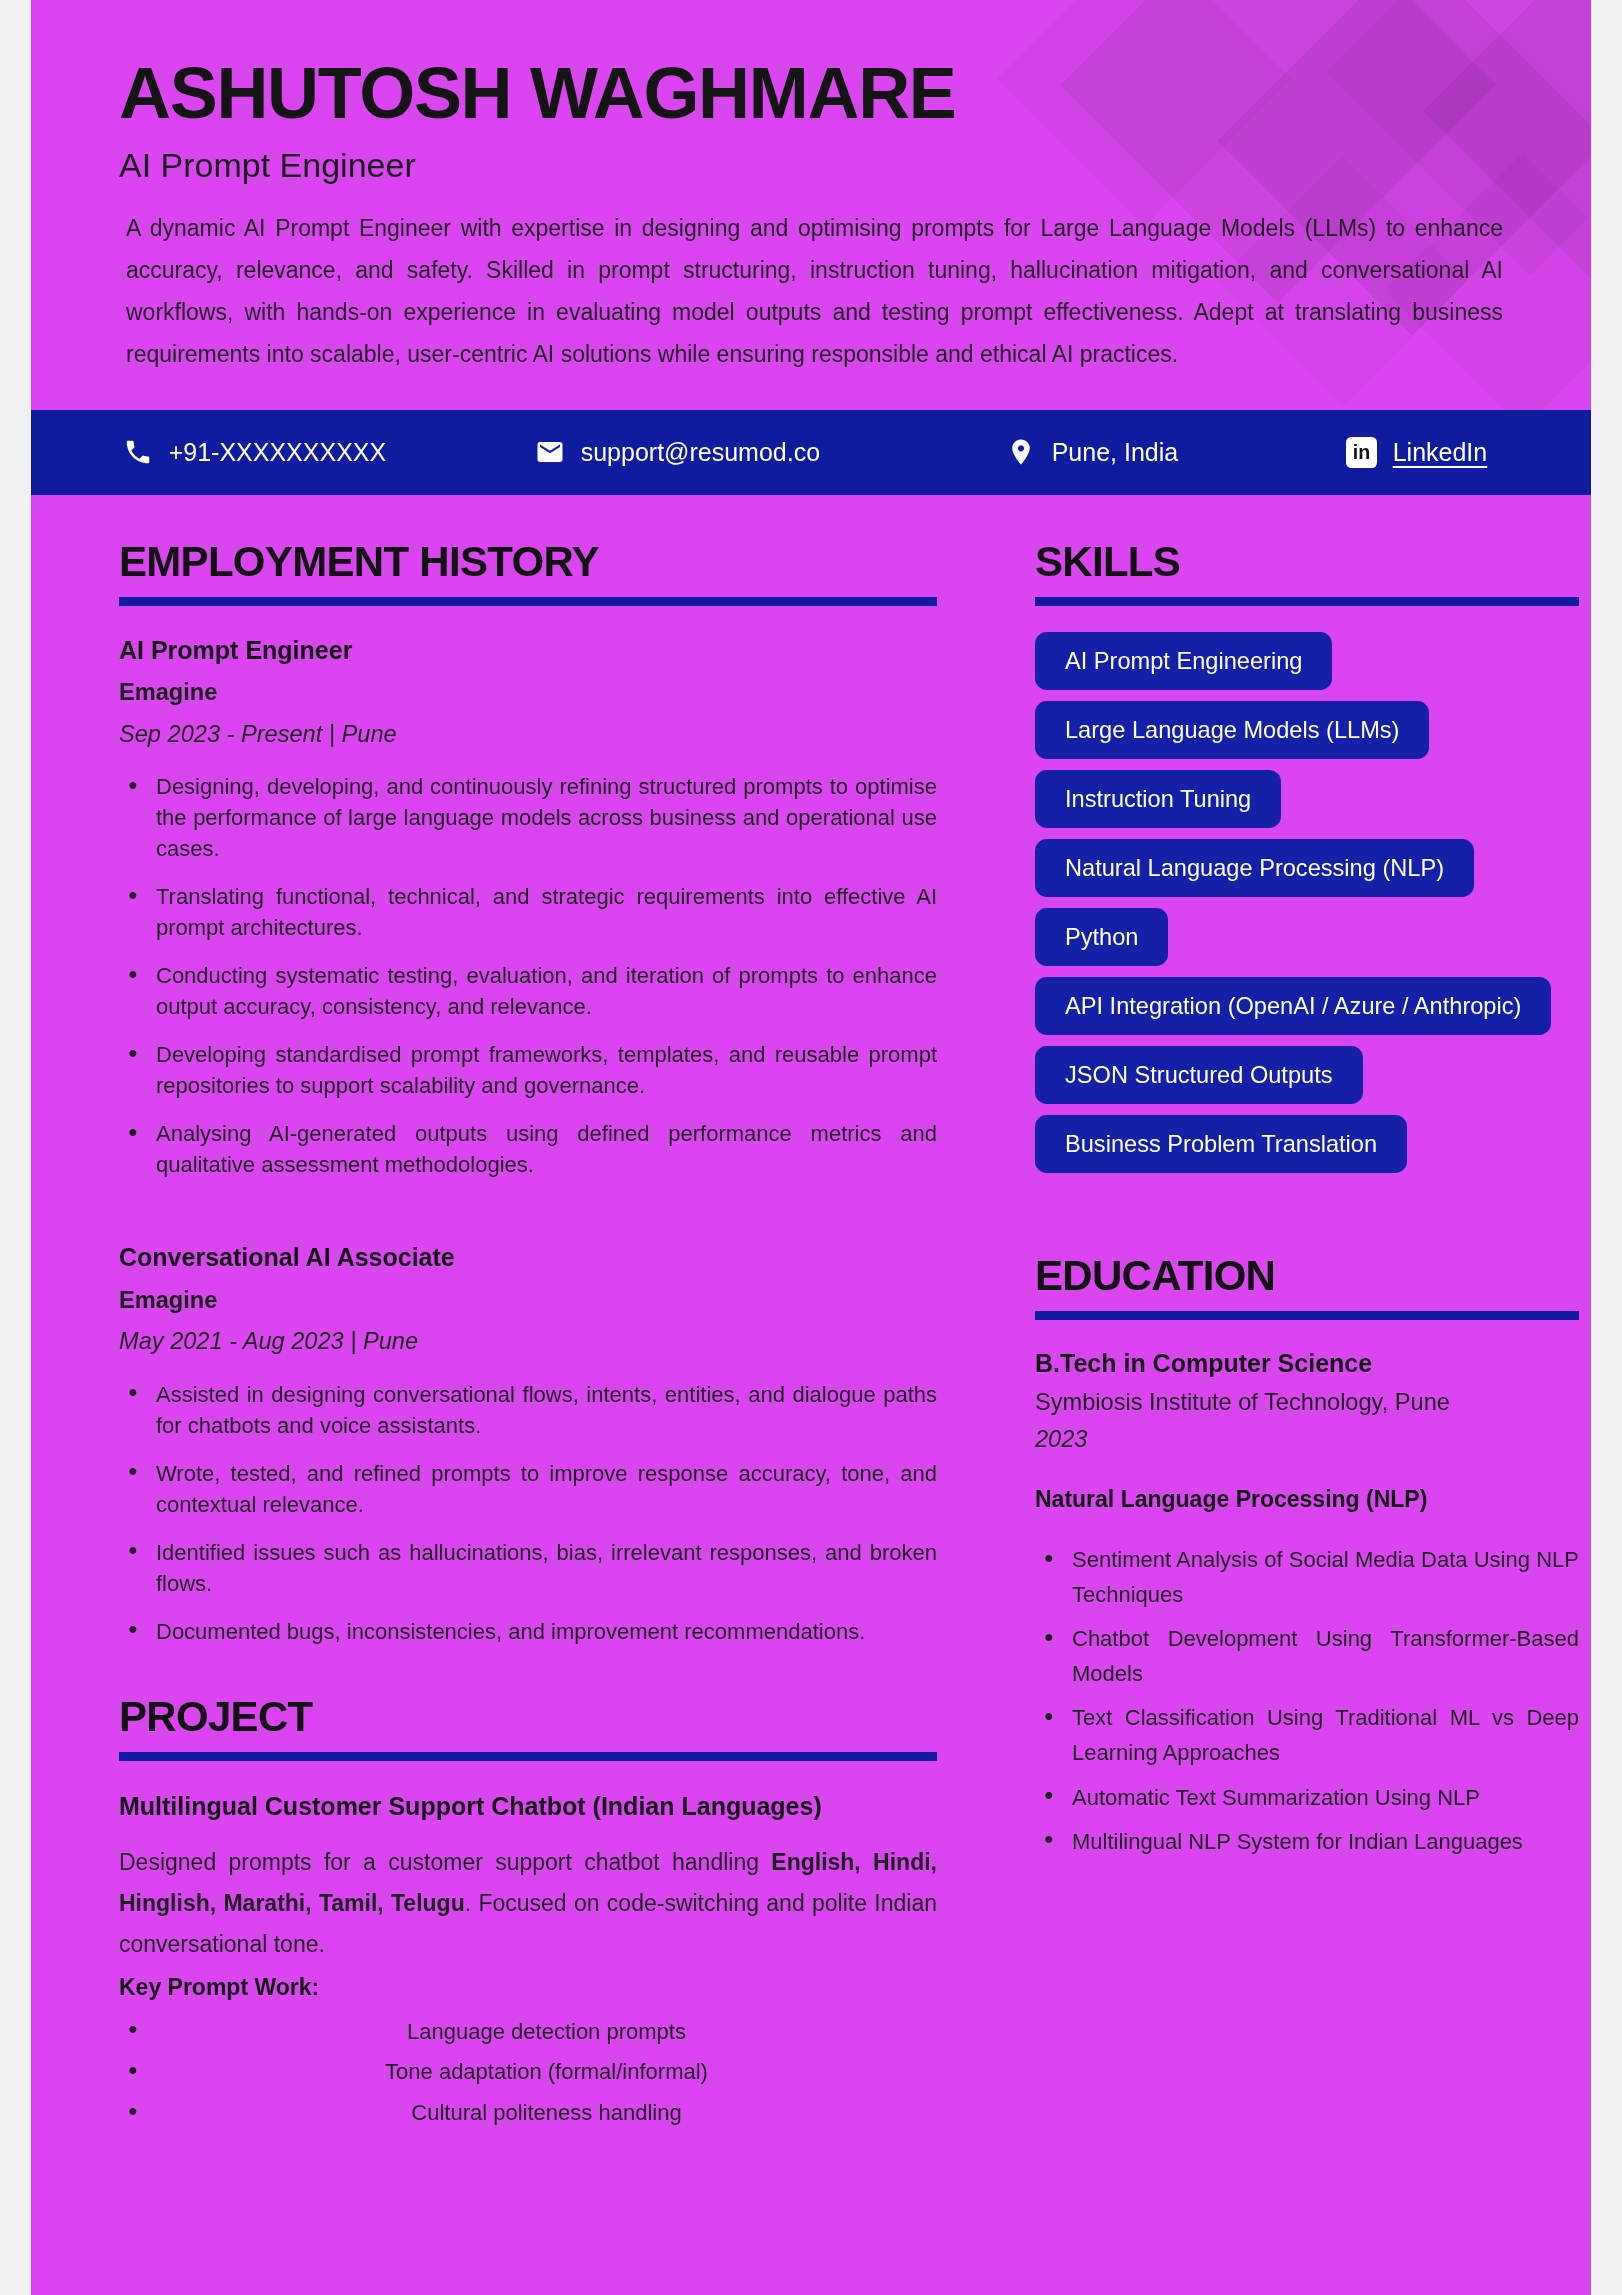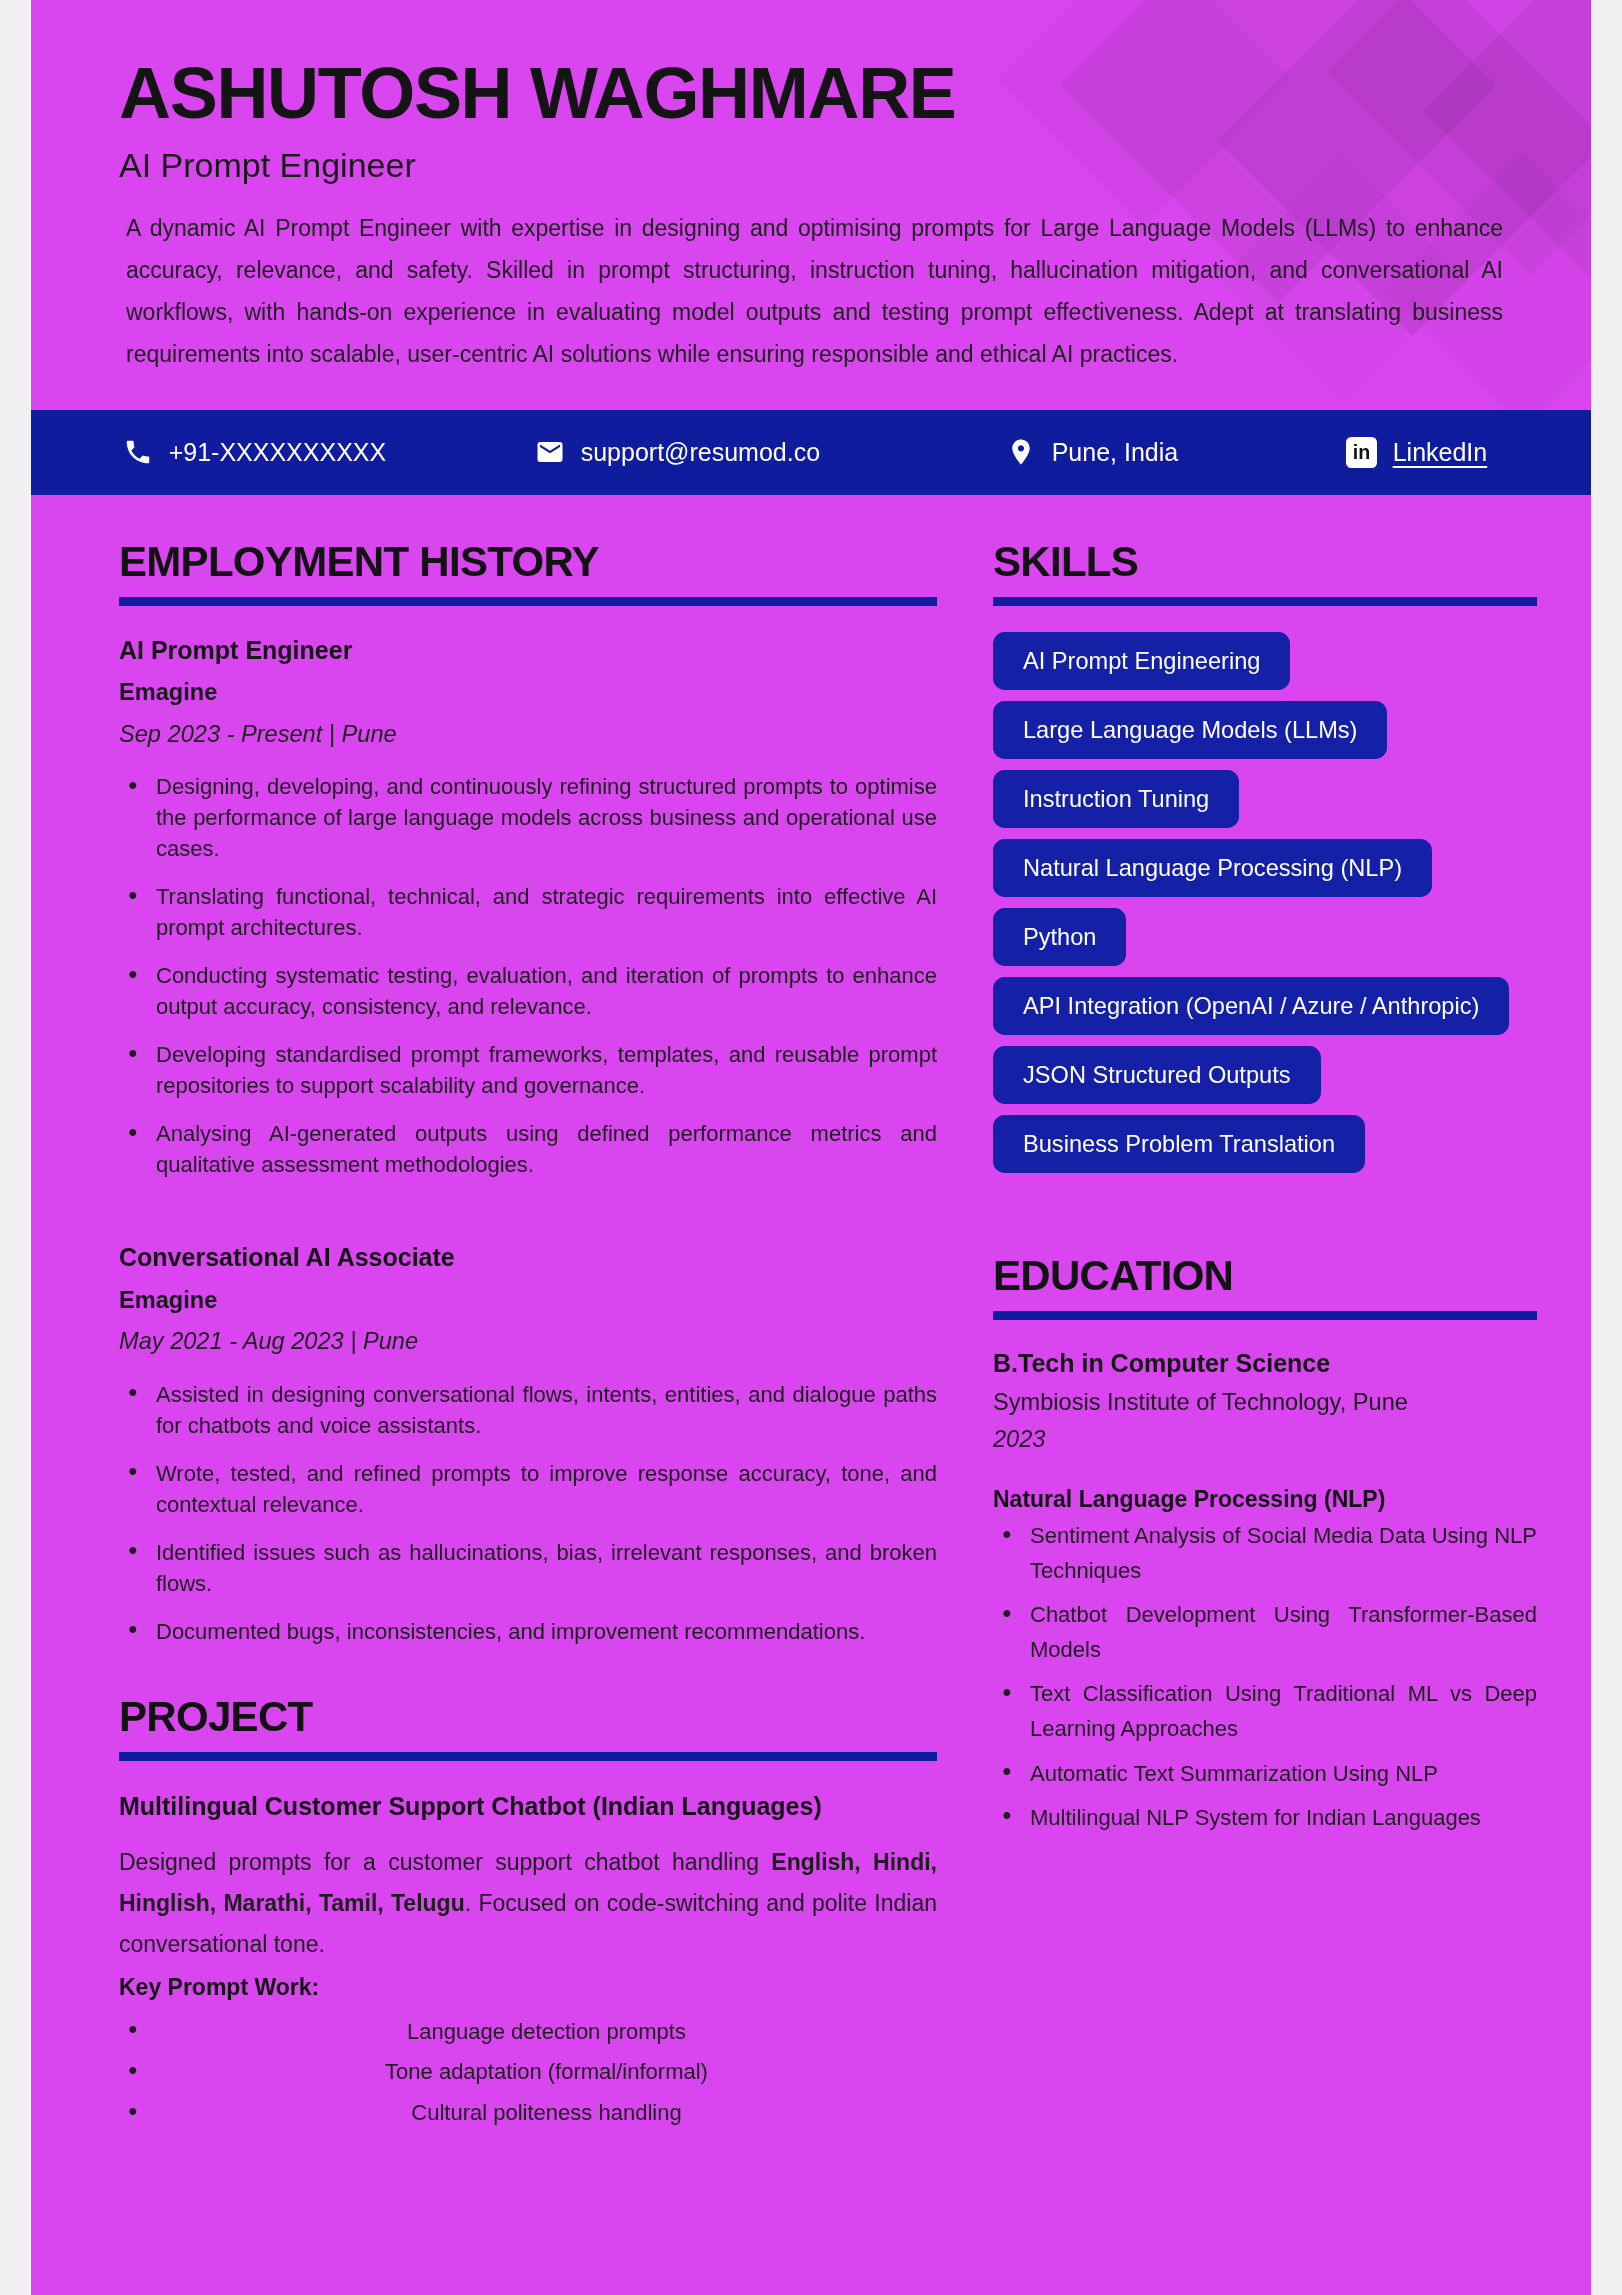--- a/index.html
+++ b/index.html
@@ -34,21 +34,21 @@
   .c-email{width:471px;}
   .c-loc{width:340px;}
   .cicon{width:30px;height:30px;flex:0 0 auto;}
   .li-badge{
     width:31px;height:31px;background:#fff;color:#111;border-radius:5.2px;
     display:flex;align-items:center;justify-content:center;
     font-size:19.6px;font-weight:700;flex:0 0 auto;
   }
   .clink{color:#fff;text-decoration:underline;text-underline-offset:5.2px;}
 
-  .cols{position:relative;z-index:2;display:flex;padding:43px 58px 0 88px;gap:56px;box-sizing:border-box;}
+  .cols{position:relative;z-index:2;display:flex;padding:43px 58px 0 88px;gap:98px;box-sizing:border-box;}
   .colL{width:818px;flex:0 0 auto;}
   .colR{width:544px;flex:0 0 auto;}
 
   h2{margin:0;font-size:42px;line-height:1.12;font-weight:700;color:#121212;letter-spacing:-0.7px;}
   .rule{height:9.2px;background:var(--accent);margin-top:11.8px;}
 
   .job{margin-top:30px;}
   .job + .job{margin-top:63px;}
   h3{margin:0;font-size:25px;font-weight:700;color:#151515;}
   .company{font-size:23.6px;font-weight:700;margin-top:14.4px;color:#1a1a1a;}
@@ -73,21 +73,21 @@
   .chip{
     width:max-content;max-width:100%;background:var(--chip);color:#fff;
     font-size:23.6px;border-radius:11.8px;padding:0 30px;height:58px;
     display:flex;align-items:center;margin-bottom:11px;box-sizing:border-box;
   }
   .edu{margin-top:79px;}
   .degree{margin-top:29px;}
   .school{font-size:23.6px;margin-top:10.5px;color:#1c1c1c;}
   .year{font-size:23.6px;font-style:italic;margin-top:10.5px;color:#222;}
   .course{font-size:23px;font-weight:700;margin-top:33px;color:#141414;}
-  ul.bullets.rb{margin-top:5px;}
+  ul.bullets.rb{margin-top:29px;}
   ul.bullets.rb li{line-height:35px;margin-bottom:9.2px;}
 </style>
 </head>
 <body>
 
 <div class="page" style="--accent: #101C9E; --chip: #1421A6;">
 
   <div class="deco">
     <div class="dm dm1"></div>
     <div class="dm dm2"></div>

